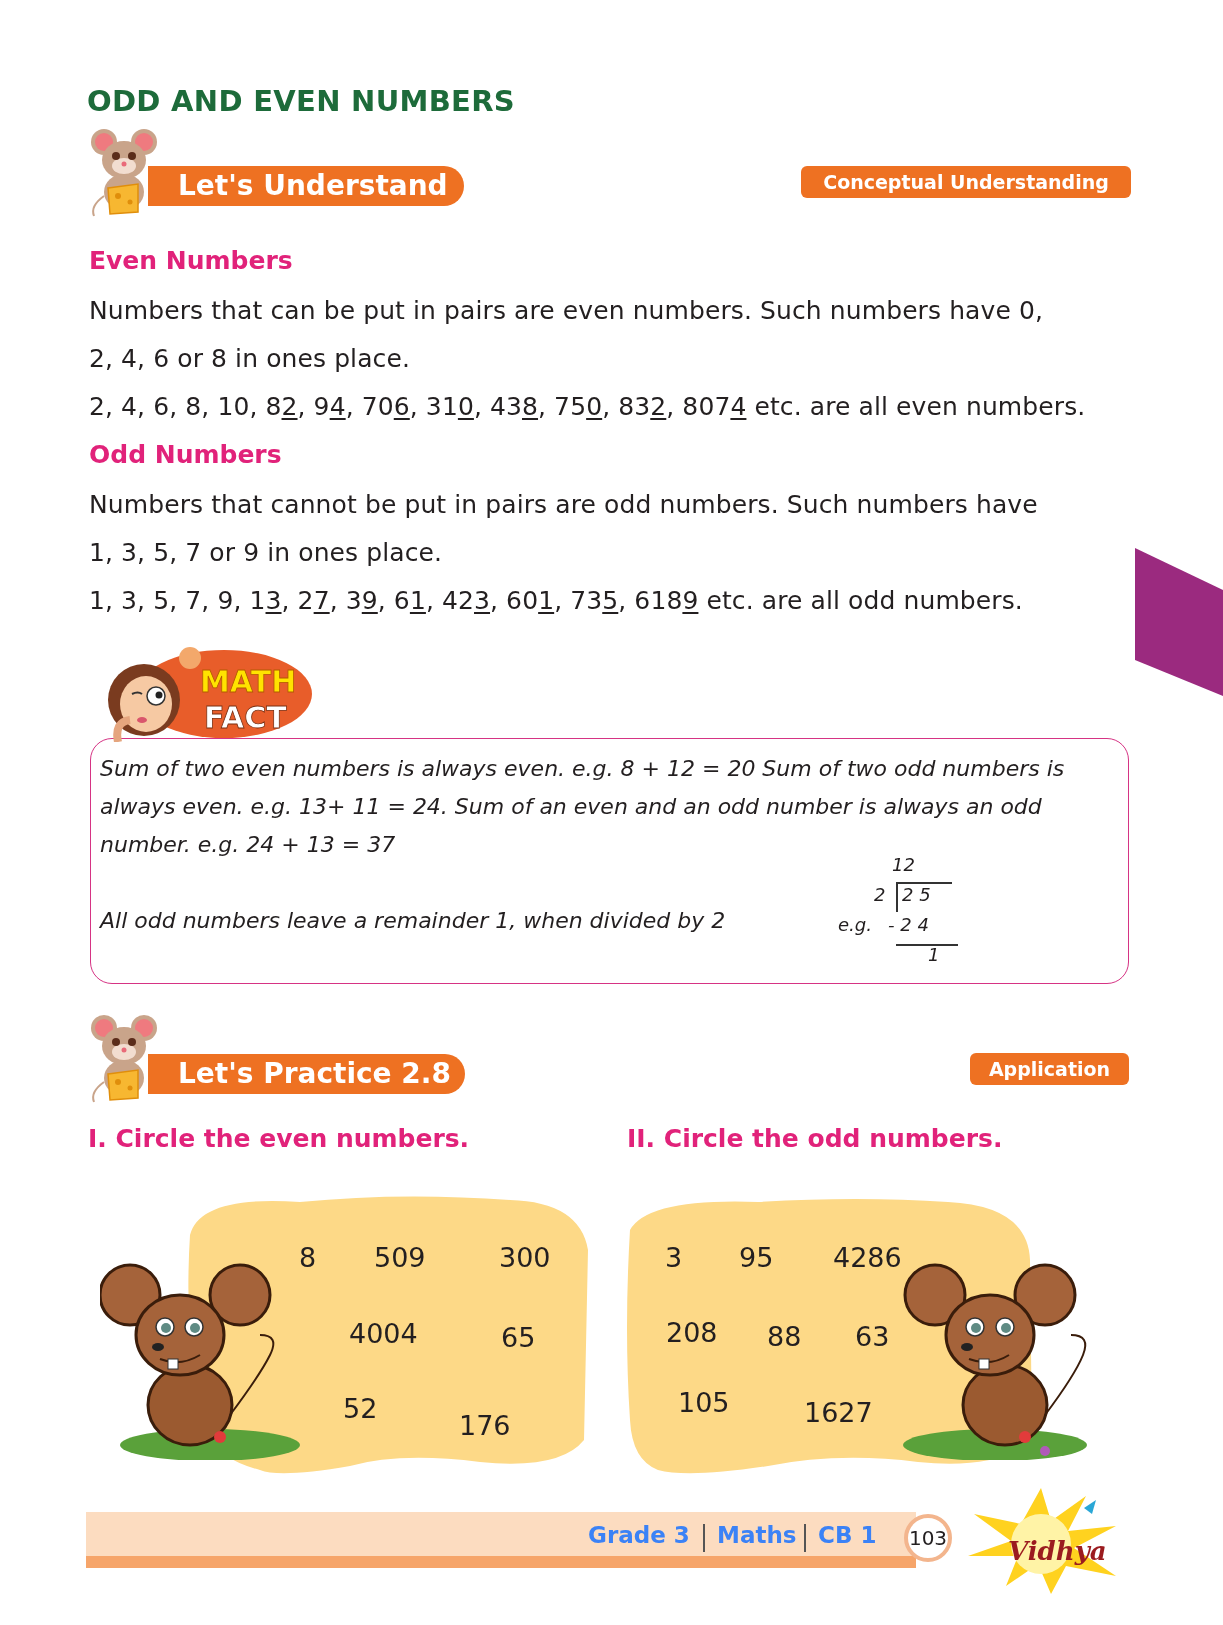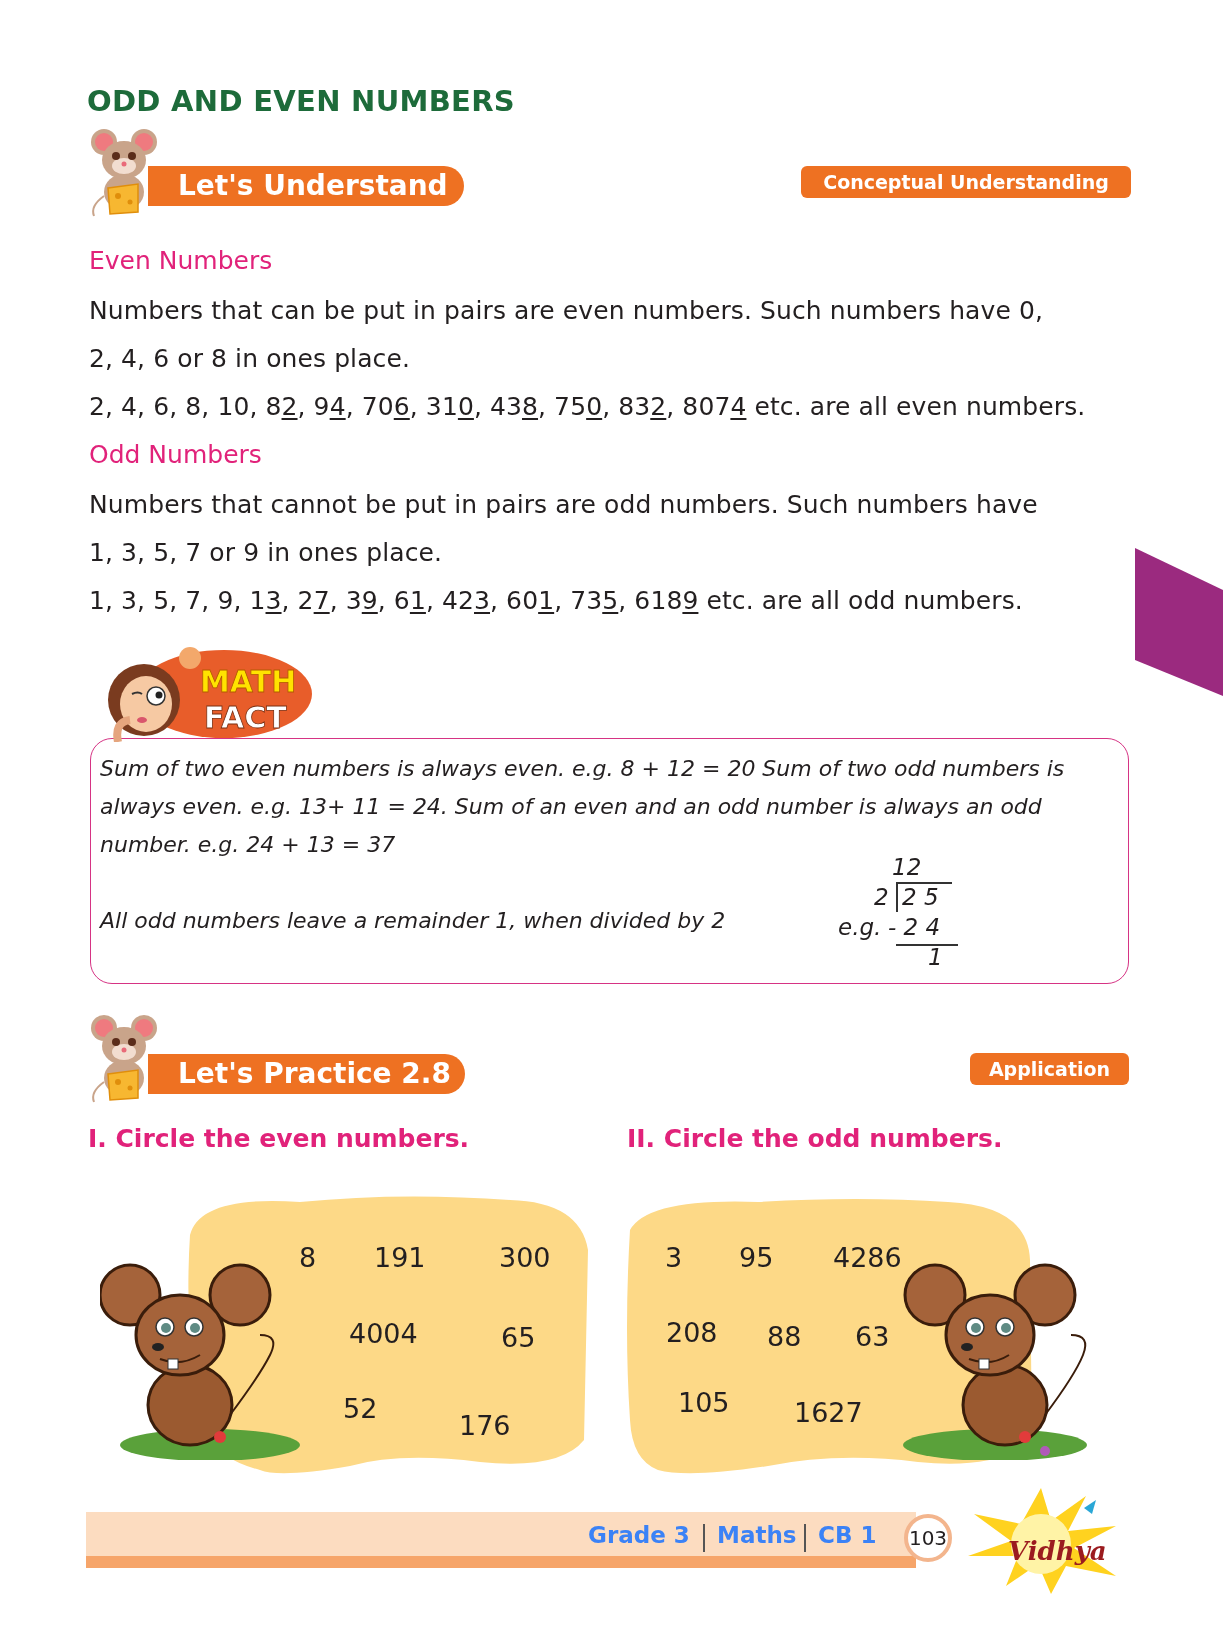--- a/index.html
+++ b/index.html
@@ -9,29 +9,29 @@
 
   .page-title { left:87px; top:84px; font-size:29px; font-weight:bold; color:#1d6b3a; letter-spacing:0.3px; }
 
   .banner { height:40px; background:#ee7122; border-radius:0 22px 22px 0; color:#fff;
             font-weight:bold; font-size:28px; line-height:40px; padding-left:30px; }
   .badge { height:32px; background:#ee7122; border-radius:6px; color:#fff; font-weight:bold;
            font-size:19px; line-height:32px; text-align:center; }
 
   .mouse-small { width:80px; height:92px; }
 
-  .sub-heading { font-size:25px; font-weight:normal; color:#e1227a; }
+  .sub-heading { font-size:25px; font-weight:bold; color:#e1227a; }
   .body-line { font-size:25px; color:#231f20; white-space:nowrap; letter-spacing:0.1px; }
   .u { text-decoration:underline; text-underline-offset:3px; }
 
   .fact-box { left:90px; top:738px; width:1039px; height:246px; border:1.5px solid #d63384;
               border-radius:22px; background:#fff; box-sizing:border-box; }
   .fact-line { font-size:22px; font-style:italic; color:#231f20; white-space:nowrap; }
 
-  .div-num { font-size:23px; font-style:italic; }
+  .div-num { font-size:18px; font-style:italic; }
 
   .q-heading { font-size:25px; font-weight:bold; color:#e1227a; }
   .num { font-size:27px; color:#231f20; }
 
   .purple-tab { left:1135px; top:548px; width:88px; height:148px; }
 
   .footer-band { left:86px; top:1512px; width:830px; height:54px; background:#fcdcc0; }
   .footer-strip { left:86px; top:1556px; width:830px; height:12px; background:#f6a56a; }
   .footer-text { top:1522px; font-size:23px; font-weight:bold; color:#3b82f6; }
   .footer-sep { top:1524px; width:1.5px; height:28px; background:#555; }
@@ -141,40 +141,40 @@
 </div>
 
 <div class="abs q-heading" style="left:88px; top:1124px;">I. Circle the even numbers.</div>
 <div class="abs q-heading" style="left:627px; top:1124px;">II. Circle the odd numbers.</div>
 
 <svg class="abs" style="left:180px; top:1190px; width:420px; height:290px;" viewBox="0 0 420 290">
   <path d="M10 45 Q20 5 120 12 Q220 2 330 10 Q400 12 408 60 L404 250 Q380 280 300 272 Q220 262 170 276 Q100 288 80 280 Q40 270 20 240 Q4 140 10 45 Z" fill="#fdd987"></path>
 </svg>
 <div class="abs" style="left:180px; top:1190px; width:420px; height:290px;">
   <span class="abs num" style="left:119px; top:52px;">8</span>
-  <span class="abs num" style="left:194px; top:52px;">191</span>
+  <span class="abs num" style="left:194px; top:52px;">509</span>
   <span class="abs num" style="left:319px; top:52px;">300</span>
   <span class="abs num" style="left:169px; top:128px;">4004</span>
   <span class="abs num" style="left:321px; top:132px;">65</span>
   <span class="abs num" style="left:163px; top:203px;">52</span>
   <span class="abs num" style="left:279px; top:220px;">176</span>
 </div>
 
 <svg class="abs" style="left:618px; top:1190px; width:420px; height:290px;" viewBox="0 0 420 290">
   <path d="M12 40 Q30 8 140 12 Q240 6 330 12 Q410 16 412 70 L414 250 Q380 280 300 272 Q220 262 150 276 Q70 288 40 280 Q14 270 12 230 Q6 140 12 40 Z" fill="#fdd987"></path>
 </svg>
 <div class="abs" style="left:618px; top:1190px; width:420px; height:290px;">
   <span class="abs num" style="left:47px; top:52px;">3</span>
   <span class="abs num" style="left:121px; top:52px;">95</span>
   <span class="abs num" style="left:215px; top:52px;">4286</span>
   <span class="abs num" style="left:48px; top:127px;">208</span>
   <span class="abs num" style="left:149px; top:131px;">88</span>
   <span class="abs num" style="left:237px; top:131px;">63</span>
   <span class="abs num" style="left:60px; top:197px;">105</span>
-  <span class="abs num" style="left:176px; top:207px;">1627</span>
+  <span class="abs num" style="left:186px; top:207px;">1627</span>
 </div>
 
 <svg class="abs" style="left:100px; top:1255px; width:200px; height:205px;" viewBox="0 0 200 205">
   <ellipse cx="110" cy="190" rx="90" ry="16" fill="#5aa13a"></ellipse>
   <ellipse cx="90" cy="150" rx="42" ry="40" fill="#9b5a30" stroke="#3a1d0b" stroke-width="3"></ellipse>
   <circle cx="30" cy="40" r="30" fill="#a5633a" stroke="#3a1d0b" stroke-width="3"></circle>
   <circle cx="140" cy="40" r="30" fill="#a5633a" stroke="#3a1d0b" stroke-width="3"></circle>
   <ellipse cx="80" cy="80" rx="44" ry="40" fill="#a5633a" stroke="#3a1d0b" stroke-width="3"></ellipse>
   <circle cx="65" cy="72" r="9" fill="#fff" stroke="#333" stroke-width="1.5"></circle>
     <circle cx="66" cy="73" r="5" fill="#5f8b84"></circle>

